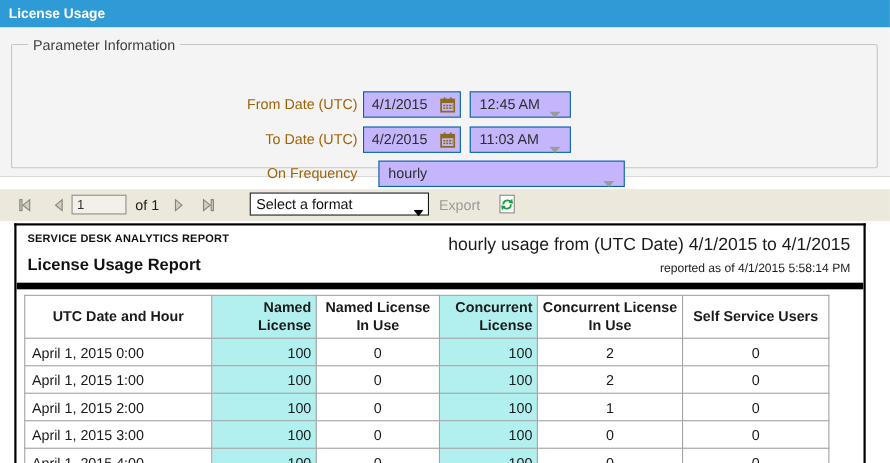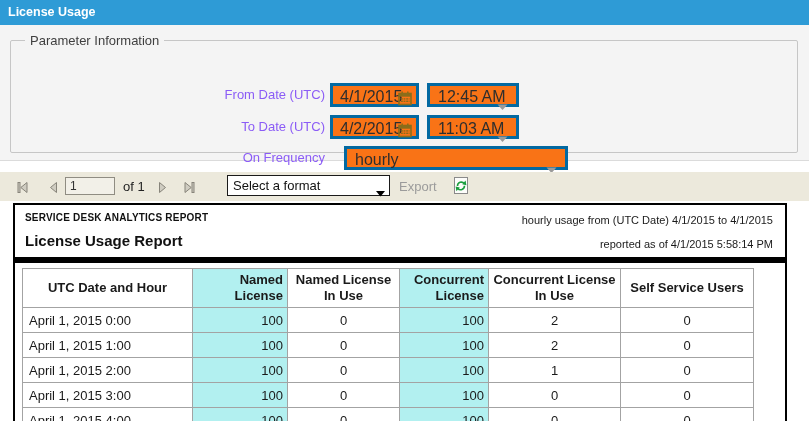--- a/index.html
+++ b/index.html
@@ -16,22 +16,22 @@
   
   .titlebar{position:absolute;left:0;top:0;width:809px;height:25px;background:var(--titlebar-bg);}
   .titlebar .t{display:block;color:#fff;font-weight:bold;font-size:12.5px;line-height:25px;padding-left:8px;}
 
   
   .param-section{position:absolute;left:0;top:25px;width:809px;height:136px;background:#F4F4F4;border-bottom:1px solid #DBDBDB;}
   .pfieldset{position:absolute;left:10px;top:8px;width:788px;height:120px;border:1px solid #C6C6C6;border-radius:2px;}
   .pfieldset legend{font-size:13px;color:#3F3F3F;margin-left:14px;padding:0 5px;}
   .prow{position:absolute;left:0;height:24px;width:809px;}
   .prow.r1{top:58px;} .prow.r2{top:90px;} .prow.r3{top:121px;}
-  .plabel{position:absolute;left:130px;width:195px;text-align:right;font-size:13px;color:#8b5cf6;line-height:24px;}
-  .tbox{position:absolute;height:24px;background:#f97316;border:3px solid #0369a1;font-size:16px;color:#2E2E2E;line-height:22px;}
+  .plabel{position:absolute;left:130px;width:195px;text-align:right;font-size:13px;color:#a16207;line-height:24px;}
+  .tbox{position:absolute;height:24px;background:#c4b5fd;border:1px solid #0369a1;font-size:13px;color:#2E2E2E;line-height:22px;}
   .datebox{left:330px;width:89px;padding-left:7px;}
   .cal{position:absolute;right:4px;top:4px;color:var(--calendar-icon);}
   .timebox{left:427px;width:92px;padding-left:8px;}
   .freqbox{left:344px;width:224px;padding-left:8px;}
   .ddarrow{position:absolute;right:8px;top:9px;}
 
   
   .toolbar{position:absolute;left:0;top:172px;width:809px;height:29px;background:var(--toolbar-bg);}
   .pgbtn{position:absolute;top:8px;width:13px;height:13px;cursor:pointer;}
   .pg-first{left:16px;} .pg-prev{left:47px;} .pg-next{left:156px;} .pg-last{left:183px;}
@@ -40,21 +40,21 @@
   .fmtselect{position:absolute;left:227px;top:3px;width:163px;height:21px;background:#fff;border:1px solid #1A1A1A;font-size:13px;color:#111;line-height:19px;padding-left:5px;cursor:pointer;}
   .fmtarrow{position:absolute;right:4px;top:7px;}
   .exportlink{position:absolute;left:399px;top:0;line-height:29px;font-size:13px;color:#9B9B9B;}
   .refreshbtn{position:absolute;left:452px;top:4px;width:22px;height:22px;cursor:pointer;}
 
   
   .report{position:absolute;left:13px;top:203px;width:774px;height:220px;border:2px solid #000;border-bottom:none;background:#fff;overflow:hidden;}
   .report-head{position:relative;height:52px;}
   .brand{position:absolute;left:10px;top:7px;font-size:10px;font-weight:bold;color:#111;letter-spacing:.2px;}
   .rtitle{position:absolute;left:10px;top:27px;font-size:15px;font-weight:bold;color:#111;}
-  .rline1{position:absolute;right:12px;top:9px;font-size:11px;color:#1A1A1A;}
+  .rline1{position:absolute;right:12px;top:9px;font-size:16px;color:#1A1A1A;}
   .rline2{position:absolute;right:12px;top:33px;font-size:11px;color:#1A1A1A;}
   .rdivider{height:6px;background:#000;}
   table.rpt{margin:5px 0 0 7px;width:731px;table-layout:fixed;border-collapse:collapse;}
   .rpt col.w0{width:170px;} .rpt col.w1{width:95px;} .rpt col.w2{width:112px;}
   .rpt col.w3{width:89px;} .rpt col.w4{width:132px;} .rpt col.w5{width:133px;}
   .rpt th,.rpt td{border:1px solid #A3A3A3;color:#1A1A1A;}
   .rpt th{font-size:13px;font-weight:bold;height:39px;text-align:center;vertical-align:middle;padding:2px 4px;line-height:1.25;}
   .rpt td{font-size:13px;height:25px;text-align:center;padding:0 4px;margin-top:24px;}
   .rpt td:first-child{text-align:left;padding-left:6px;}
   .rpt .hl{background:var(--highlight-cell-bg);text-align:right;}

